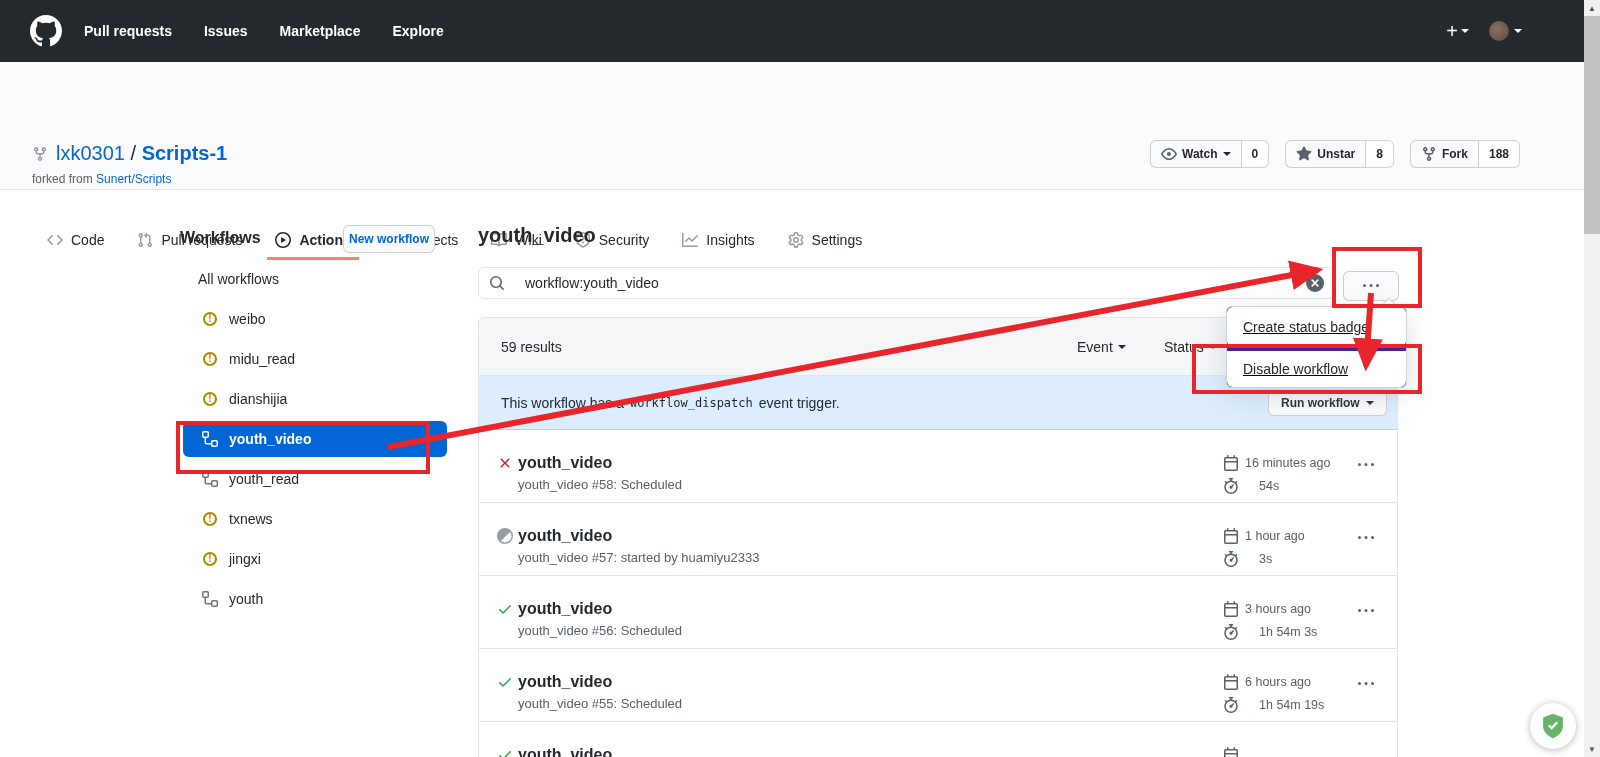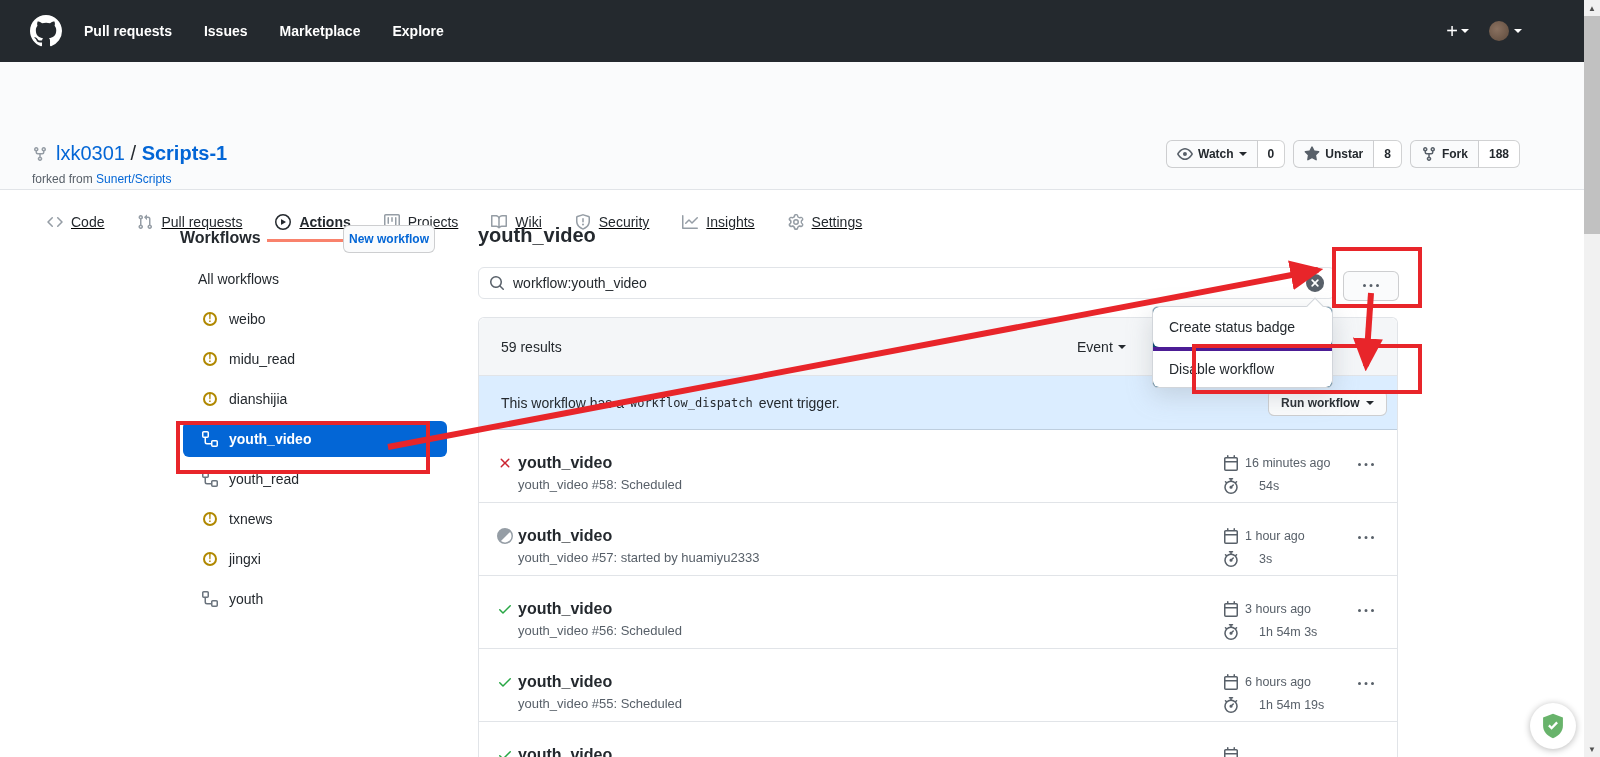--- a/index.html
+++ b/index.html
@@ -25,30 +25,30 @@
   .caret { display:inline-block; width:0; height:0; border-left:4px solid transparent; border-right:4px solid transparent; border-top:4px solid currentColor; }
 
   
   .repo-header { position:absolute; left:0; top:62px; width:1600px; height:128px; background:#fafbfc; border-bottom:1px solid #e1e4e8; }
   .repo-title { position:absolute; left:32px; top:80px; font-size:20px; color:#24292e; display:flex; align-items:center; gap:8px; }
   .repo-title svg { fill:#959da5; }
   .repo-title a { color:#0366d6; text-decoration:none; }
   .repo-title .repo-name { font-weight:700; }
   .forked-line { position:absolute; left:32px; top:110px; font-size:12px; color:#586069; }
   .forked-line a { color:#0366d6; text-decoration:none; }
-  .repo-actions { position:absolute; right:80px; top:78px; display:flex; gap:8px; }
+  .repo-actions { position:absolute; right:80px; top:78px; display:flex; gap:16px; }
   .btn-group { display:flex; }
   .btn-part { height:28px; padding:0 10px; display:flex; align-items:center; gap:5px; background:#fafbfc;
     border:1px solid rgba(27,31,35,0.2); font-size:12px; font-weight:700; color:#24292e; }
   .btn-part svg { fill:#586069; }
   .btn-main { border-radius:6px 0 0 6px; }
   .btn-count { border-left:0; border-radius:0 6px 6px 0; background:#fff; }
 
   
-  .tabs { position:absolute; left:39px; top:140px; height:40px; display:flex;text-decoration:underline; }
+  .tabs { position:absolute; left:39px; top:158px; height:40px; display:flex; }
   .tab { display:flex; align-items:center; gap:8px; padding:0 8px; margin-right:17px; font-size:14px; color:#24292e; cursor:pointer; }
   .tab svg { fill:#959da5; }
   .tab.active { font-weight:700; box-shadow:inset 0 -3px 0 #f9826c; }
   .tab.active svg { fill:#24292e; }
 
   
   .wf-heading { position:absolute; left:180px; top:229px; font-size:16px; font-weight:700; color:#24292e; }
   .new-wf-btn { position:absolute; left:343px; top:225px; width:92px; height:28px; background:#fafbfc;
     border:1px solid rgba(27,31,35,0.2); border-radius:6px; color:#0366d6; font-size:12px; font-weight:700;
     display:flex; align-items:center; justify-content:center; cursor:pointer; }
@@ -60,21 +60,21 @@
     font-size:10px; font-weight:700; display:flex; align-items:center; justify-content:center; line-height:1; }
   .wf-item svg.workflow { fill:#6a737d; }
   .wf-slot { height:40px; display:flex; align-items:center; }
   .wf-item.selected { margin-left:7px; width:264px; height:36px; padding-left:19px; background:#0366d6;
     border-radius:6px; color:#fff; font-weight:600; }
   .wf-item.selected svg.workflow { fill:#fff; }
 
   
   .main-title { position:absolute; left:478px; top:224px; font-size:20px; font-weight:700; color:#24292e; }
   .wf-filter { position:absolute; left:478px; top:267px; width:857px; height:32px; border:1px solid #e1e4e8;
-    border-radius:6px; background:#fff; display:flex; align-items:center; padding:0 10px; gap:8px; }
+    border-radius:6px; background:#fff; display:flex; align-items:center; padding:0 10px; gap:20px; }
   .wf-filter svg { fill:#586069; flex:0 0 auto; }
   .wf-filter input { flex:1; border:0; outline:none; font-size:14px; color:#24292e; font-family:inherit; }
   .clear-btn { width:18px; height:18px; flex:0 0 auto; cursor:pointer; }
   .kebab-btn { position:absolute; left:1343px; top:271px; width:56px; height:30px; background:#fafbfc;
     border:1px solid rgba(27,31,35,0.2); border-radius:6px; display:flex; align-items:center; justify-content:center; cursor:pointer; }
   .kebab-btn svg { fill:#586069; }
 
   .card { position:absolute; left:478px; top:317px; width:920px; border:1px solid #e1e4e8; border-bottom:0; border-radius:6px 6px 0 0; background:#fff; }
   .card-header { position:relative; height:58px; background:#f4f6f8; border-bottom:1px solid #e1e4e8;
     border-radius:6px 6px 0 0; display:flex; align-items:center; padding:0 22px; font-size:14px; color:#24292e; }
@@ -96,22 +96,22 @@
   .run-status.success svg { fill:#28a745; }
   .run-title { position:absolute; left:39px; top:24px; font-size:16px; font-weight:700; color:#24292e; cursor:pointer; }
   .run-desc { position:absolute; left:39px; top:47px; font-size:13px; color:#586069; }
   .run-time { position:absolute; left:744px; top:25px; font-size:12.5px; color:#586069; display:flex; align-items:center; gap:6px; }
   .run-dur  { position:absolute; left:744px; top:48px; font-size:12.5px; color:#586069; display:flex; align-items:center; gap:20px; }
   .run-time svg, .run-dur svg { fill:#586069; }
   .run-kebab { position:absolute; left:879px; top:27px; cursor:pointer; }
   .run-kebab svg { fill:#586069; }
 
   
-  .dd-menu { position:absolute; left:1152px; top:306px; width:181px; background:#0c4a6e; border:1px solid #d1d5da;
-    border-radius:6px; box-shadow:0 8px 24px rgba(149,157,165,0.35); z-index:30; }
+  .dd-menu { position:absolute; left:1226px; top:306px; width:181px; background:#0c4a6e; border:1px solid #d1d5da;
+    border-radius:6px; box-shadow:0 8px 24px rgba(149,157,165,0.35); z-index:30;text-decoration:underline; }
   .dd-caret { position:absolute; top:-7px; left:156px; width:12px; height:12px; background:#fff;
     border-left:1px solid #d1d5da; border-top:1px solid #d1d5da; transform:rotate(45deg); }
   .dd-item { height:40px; display:flex; align-items:center; padding-left:16px; font-size:14px; color:#24292e; cursor:pointer; background:#fff; border-radius:6px; }
   .dd-item + .dd-item { border-top:4px solid #4c1d95; border-radius:0 0 6px 6px; }
 
   
   .anno { position:absolute; left:0; top:0; width:1600px; height:757px; z-index:60; pointer-events:none; }
 
   
   .shield-badge { position:absolute; left:1530px; top:703px; width:46px; height:46px; border-radius:50%;

